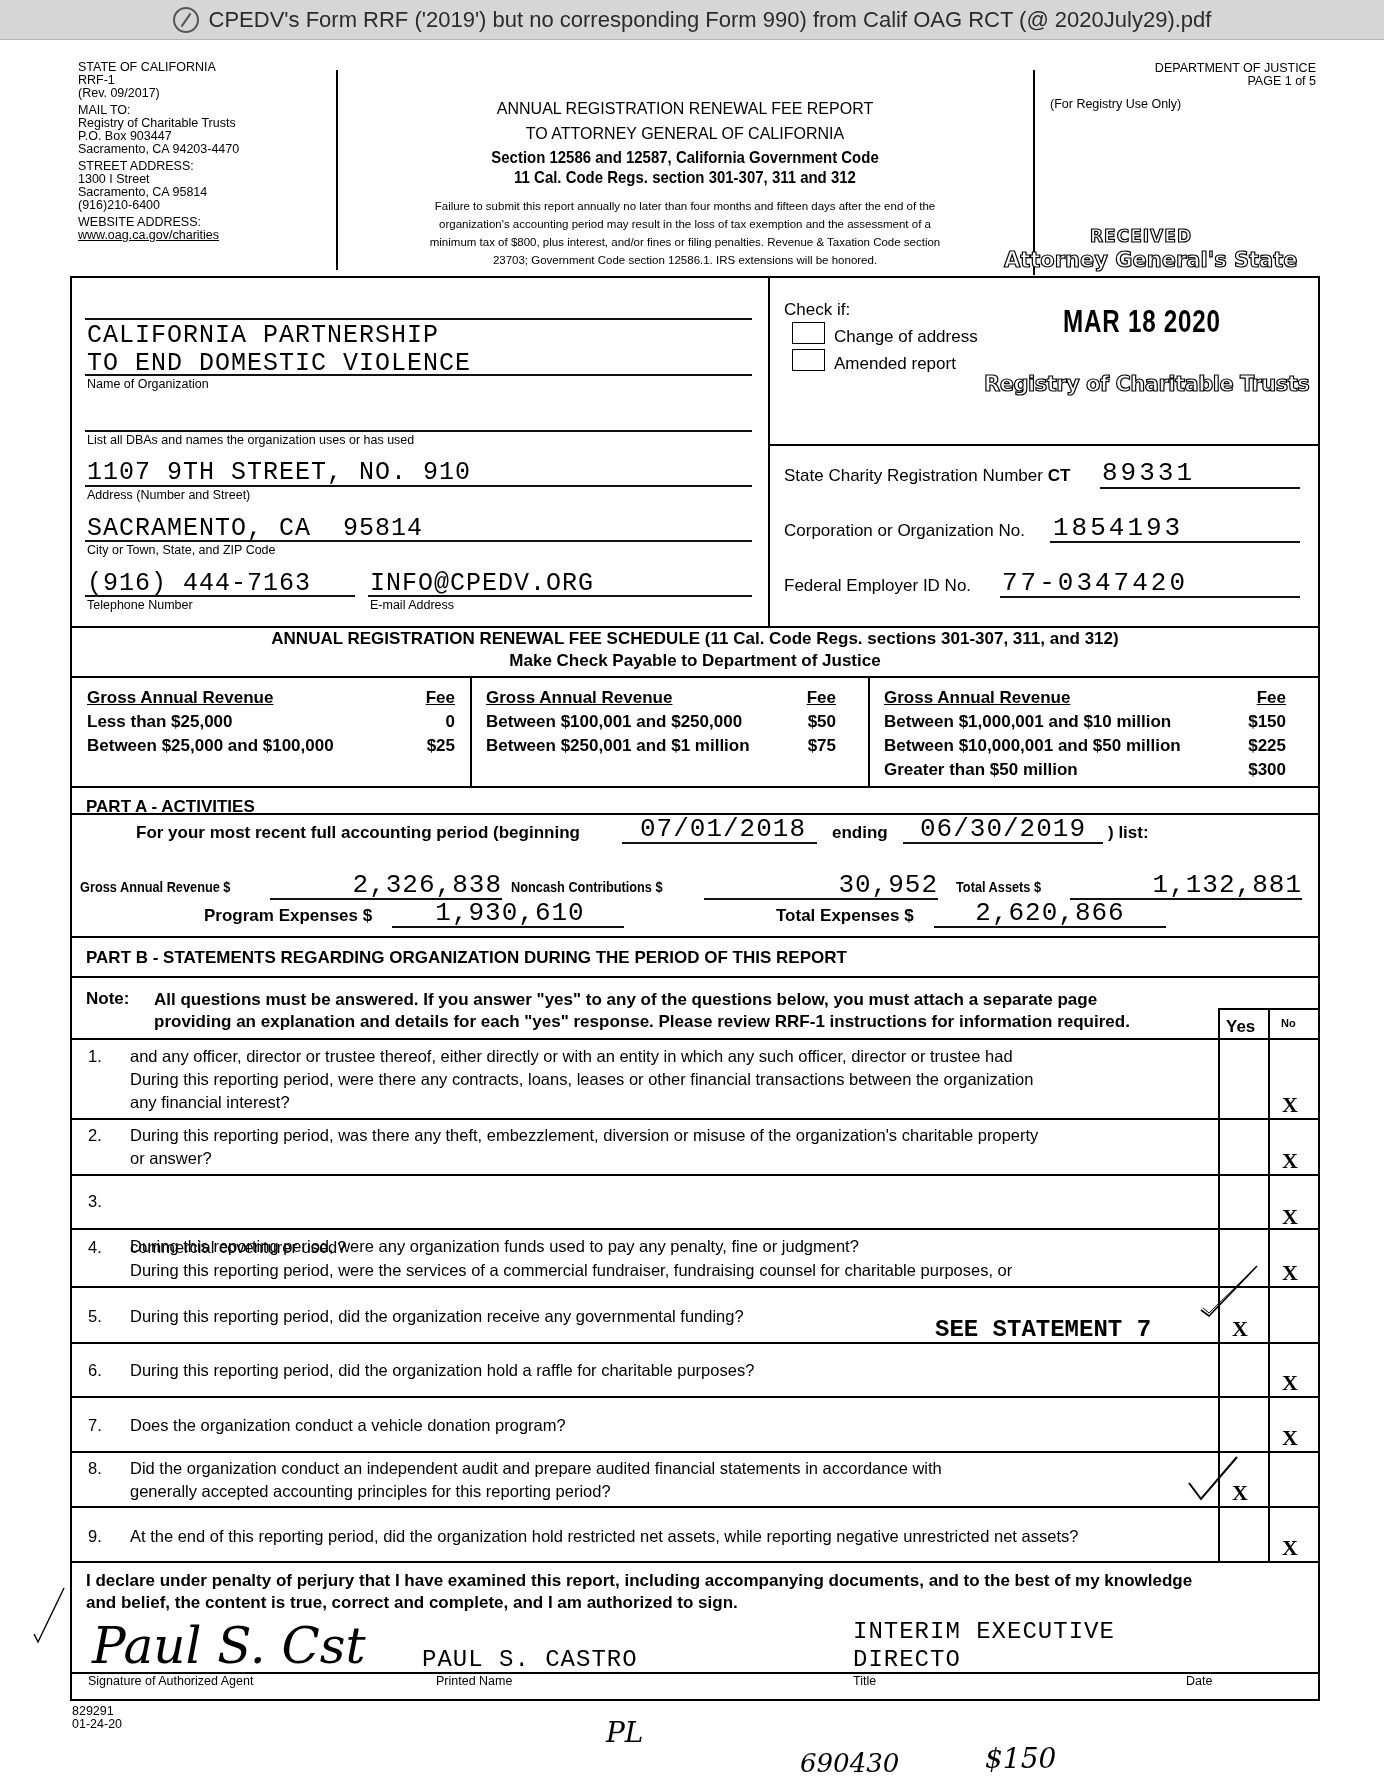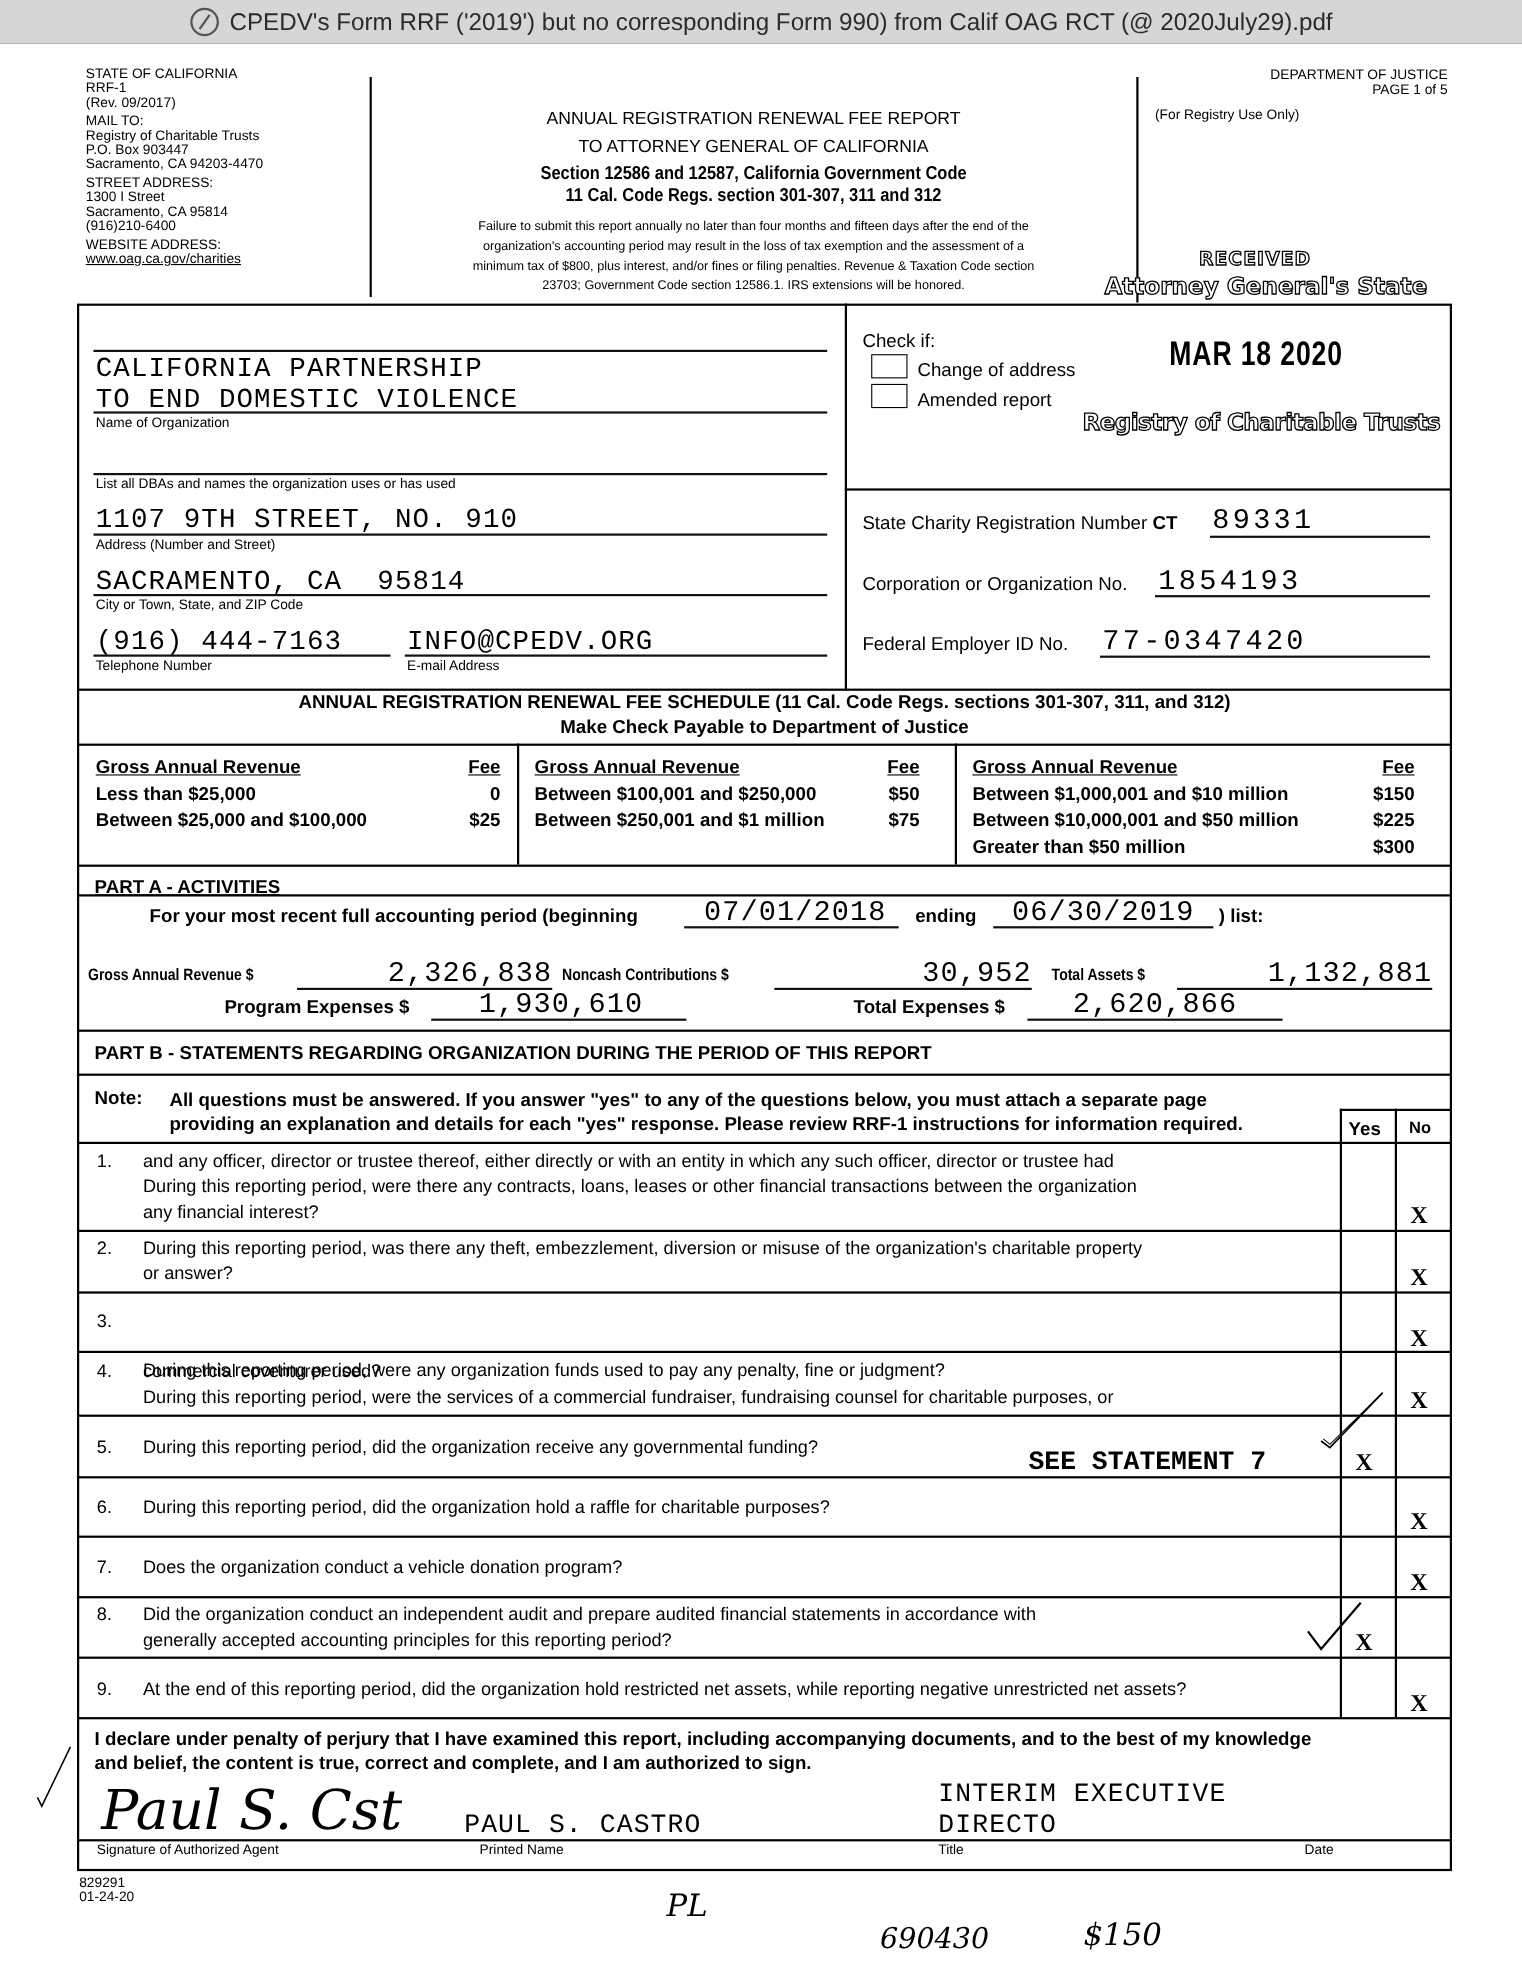--- a/index.html
+++ b/index.html
@@ -235,21 +235,21 @@
 <div class="abs bold" style="left:86px;top:989px;font-size:17px;">Note:</div>
 <div class="abs bold" style="left:154px;top:989px;font-size:17px;line-height:22px;">
   <div>All questions must be answered. If you answer "yes" to any of the questions below, you must attach a separate page</div>
   <div>providing an explanation and details for each "yes" response. Please review RRF-1 instructions for information required.</div>
 </div>
 
 <div class="vline" style="left:1218px;top:1008px;height:553px;width:1.5px;"></div>
 <div class="vline" style="left:1268px;top:1008px;height:553px;width:1.5px;"></div>
 <div class="hline" style="left:1218px;top:1008px;width:102px;height:1.5px;"></div>
 <div class="abs bold" style="left:1226px;top:1017px;font-size:17px;">Yes</div>
-<div class="abs bold" style="left:1281px;top:1017px;font-size:15px;">No</div>
+<div class="abs bold" style="left:1281px;top:1017px;font-size:11px;">No</div>
 
 <div class="hline" style="left:70px;top:1038px;width:1250px;"></div>
 <div class="hline" style="left:70px;top:1118px;width:1250px;"></div>
 <div class="hline" style="left:70px;top:1174px;width:1250px;"></div>
 <div class="hline" style="left:70px;top:1228px;width:1250px;"></div>
 <div class="hline" style="left:70px;top:1286px;width:1250px;"></div>
 <div class="hline" style="left:70px;top:1342px;width:1250px;"></div>
 <div class="hline" style="left:70px;top:1396px;width:1250px;"></div>
 <div class="hline" style="left:70px;top:1451px;width:1250px;"></div>
 <div class="hline" style="left:70px;top:1506px;width:1250px;"></div>

